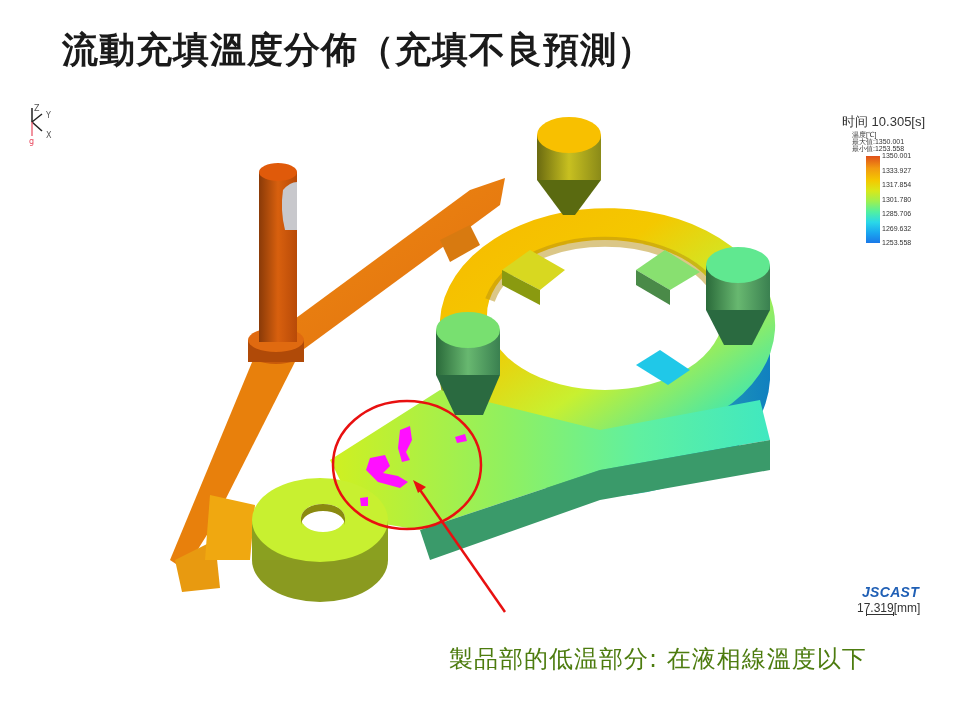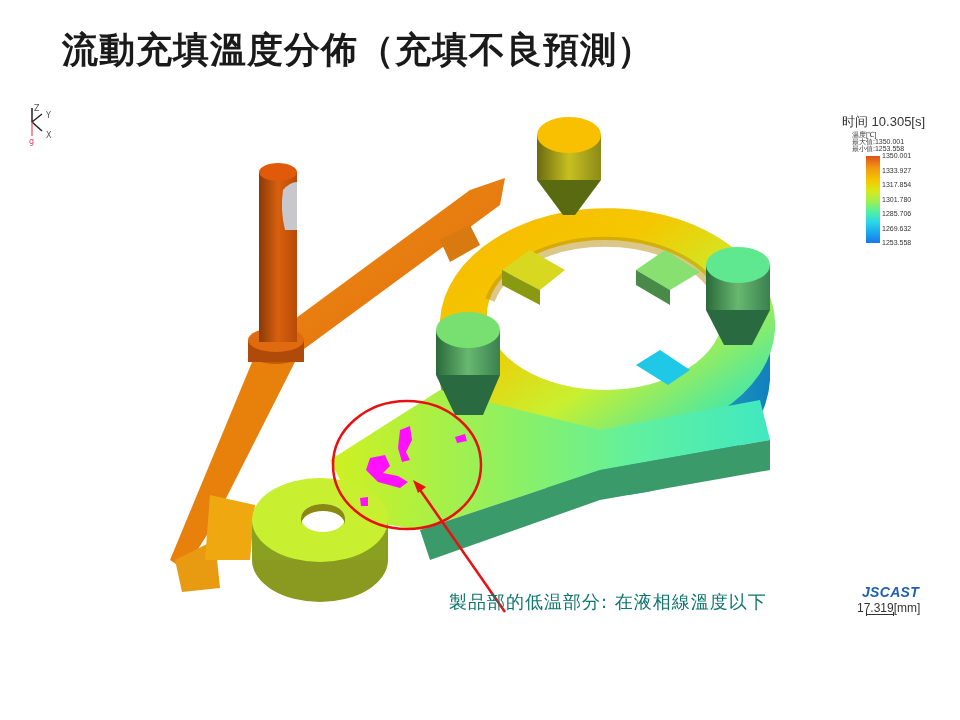--- a/index.html
+++ b/index.html
@@ -12,21 +12,21 @@
   .legend .time { font-size:13px; margin-left:0; }
   .legend .unit, .legend .mx, .legend .mn { font-size:7px; line-height:7px; margin-left:10px; }
   .cbar { position:absolute; left:24px; top:43px; width:14px; height:87px;
           background:linear-gradient(to bottom,#e0501a 0%,#f29a10 14%,#f4c800 28%,#d8e81a 40%,#9ef050 52%,#52f0a0 64%,#2ad8e8 76%,#1aa8f0 88%,#1a78e8 100%); }
   .ticks { position:absolute; left:40px; top:39px; }
   .tick { position:absolute; left:0; font-size:7px; white-space:nowrap; }
   .brand { position:absolute; left:862px; top:584px; font-family:"Liberation Sans", sans-serif; font-weight:bold; font-style:italic; font-size:14px; color:#1f5fb5; letter-spacing:0.3px; }
   .scale { position:absolute; left:857px; top:601px; font-family:"Liberation Sans", sans-serif; font-size:12px; color:#333; }
   .scalebar { position:absolute; left:866px; top:612px; width:26px; height:4px; border-left:1px solid #333; border-right:1px solid #333; }
   .scalebar::after { content:""; position:absolute; left:0; right:0; top:1.5px; border-top:1px solid #333; }
-  .annot { position:absolute; left:449px; top:589px; font-size:18px; line-height:26px; color:#0f766e; letter-spacing:1px; }
+  .annot { position:absolute; left:449px; top:646px; font-size:24px; line-height:26px; color:#4d7c0f; letter-spacing:1px; }
 </style>
 </head>
 <body>
 
 <div class="title">流動充填溫度分佈（充填不良預測）</div>
 
 <div class="axis">
   <svg width="40" height="44">
     <line x1="8" y1="18" x2="8" y2="4" stroke="#222" stroke-width="1.5"></line>
     <line x1="8" y1="18" x2="18" y2="10" stroke="#222" stroke-width="1.5"></line>

